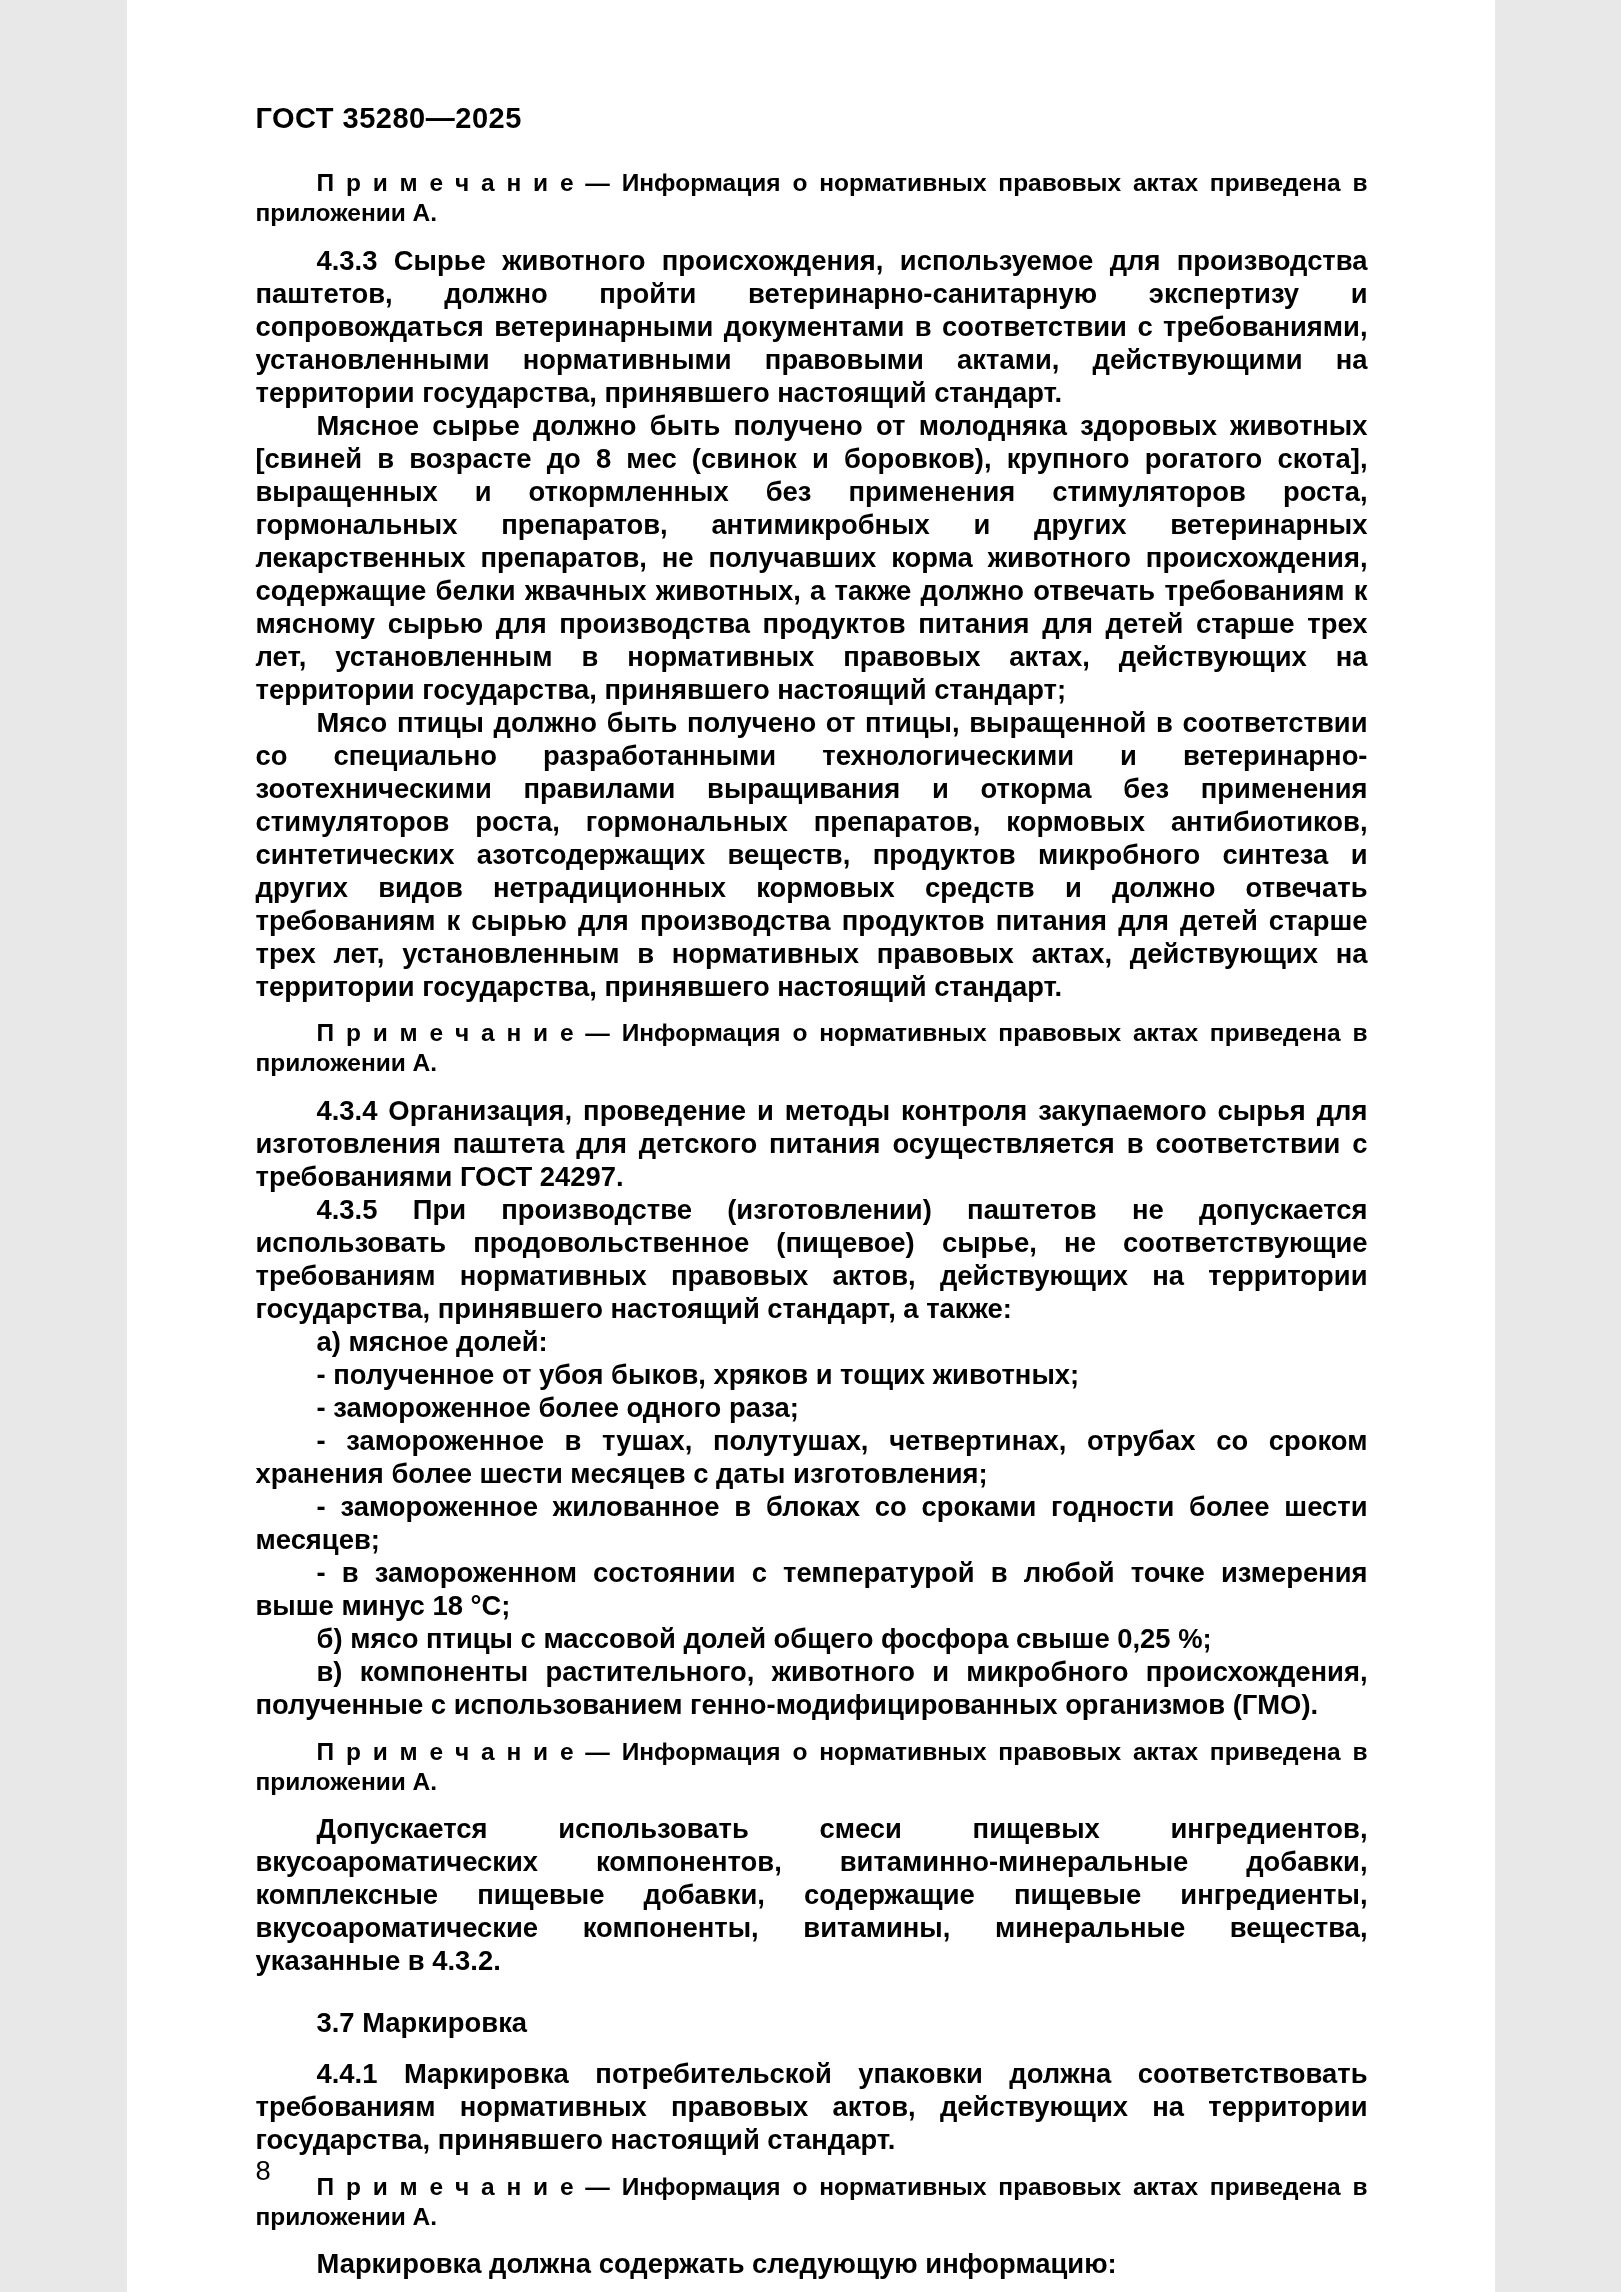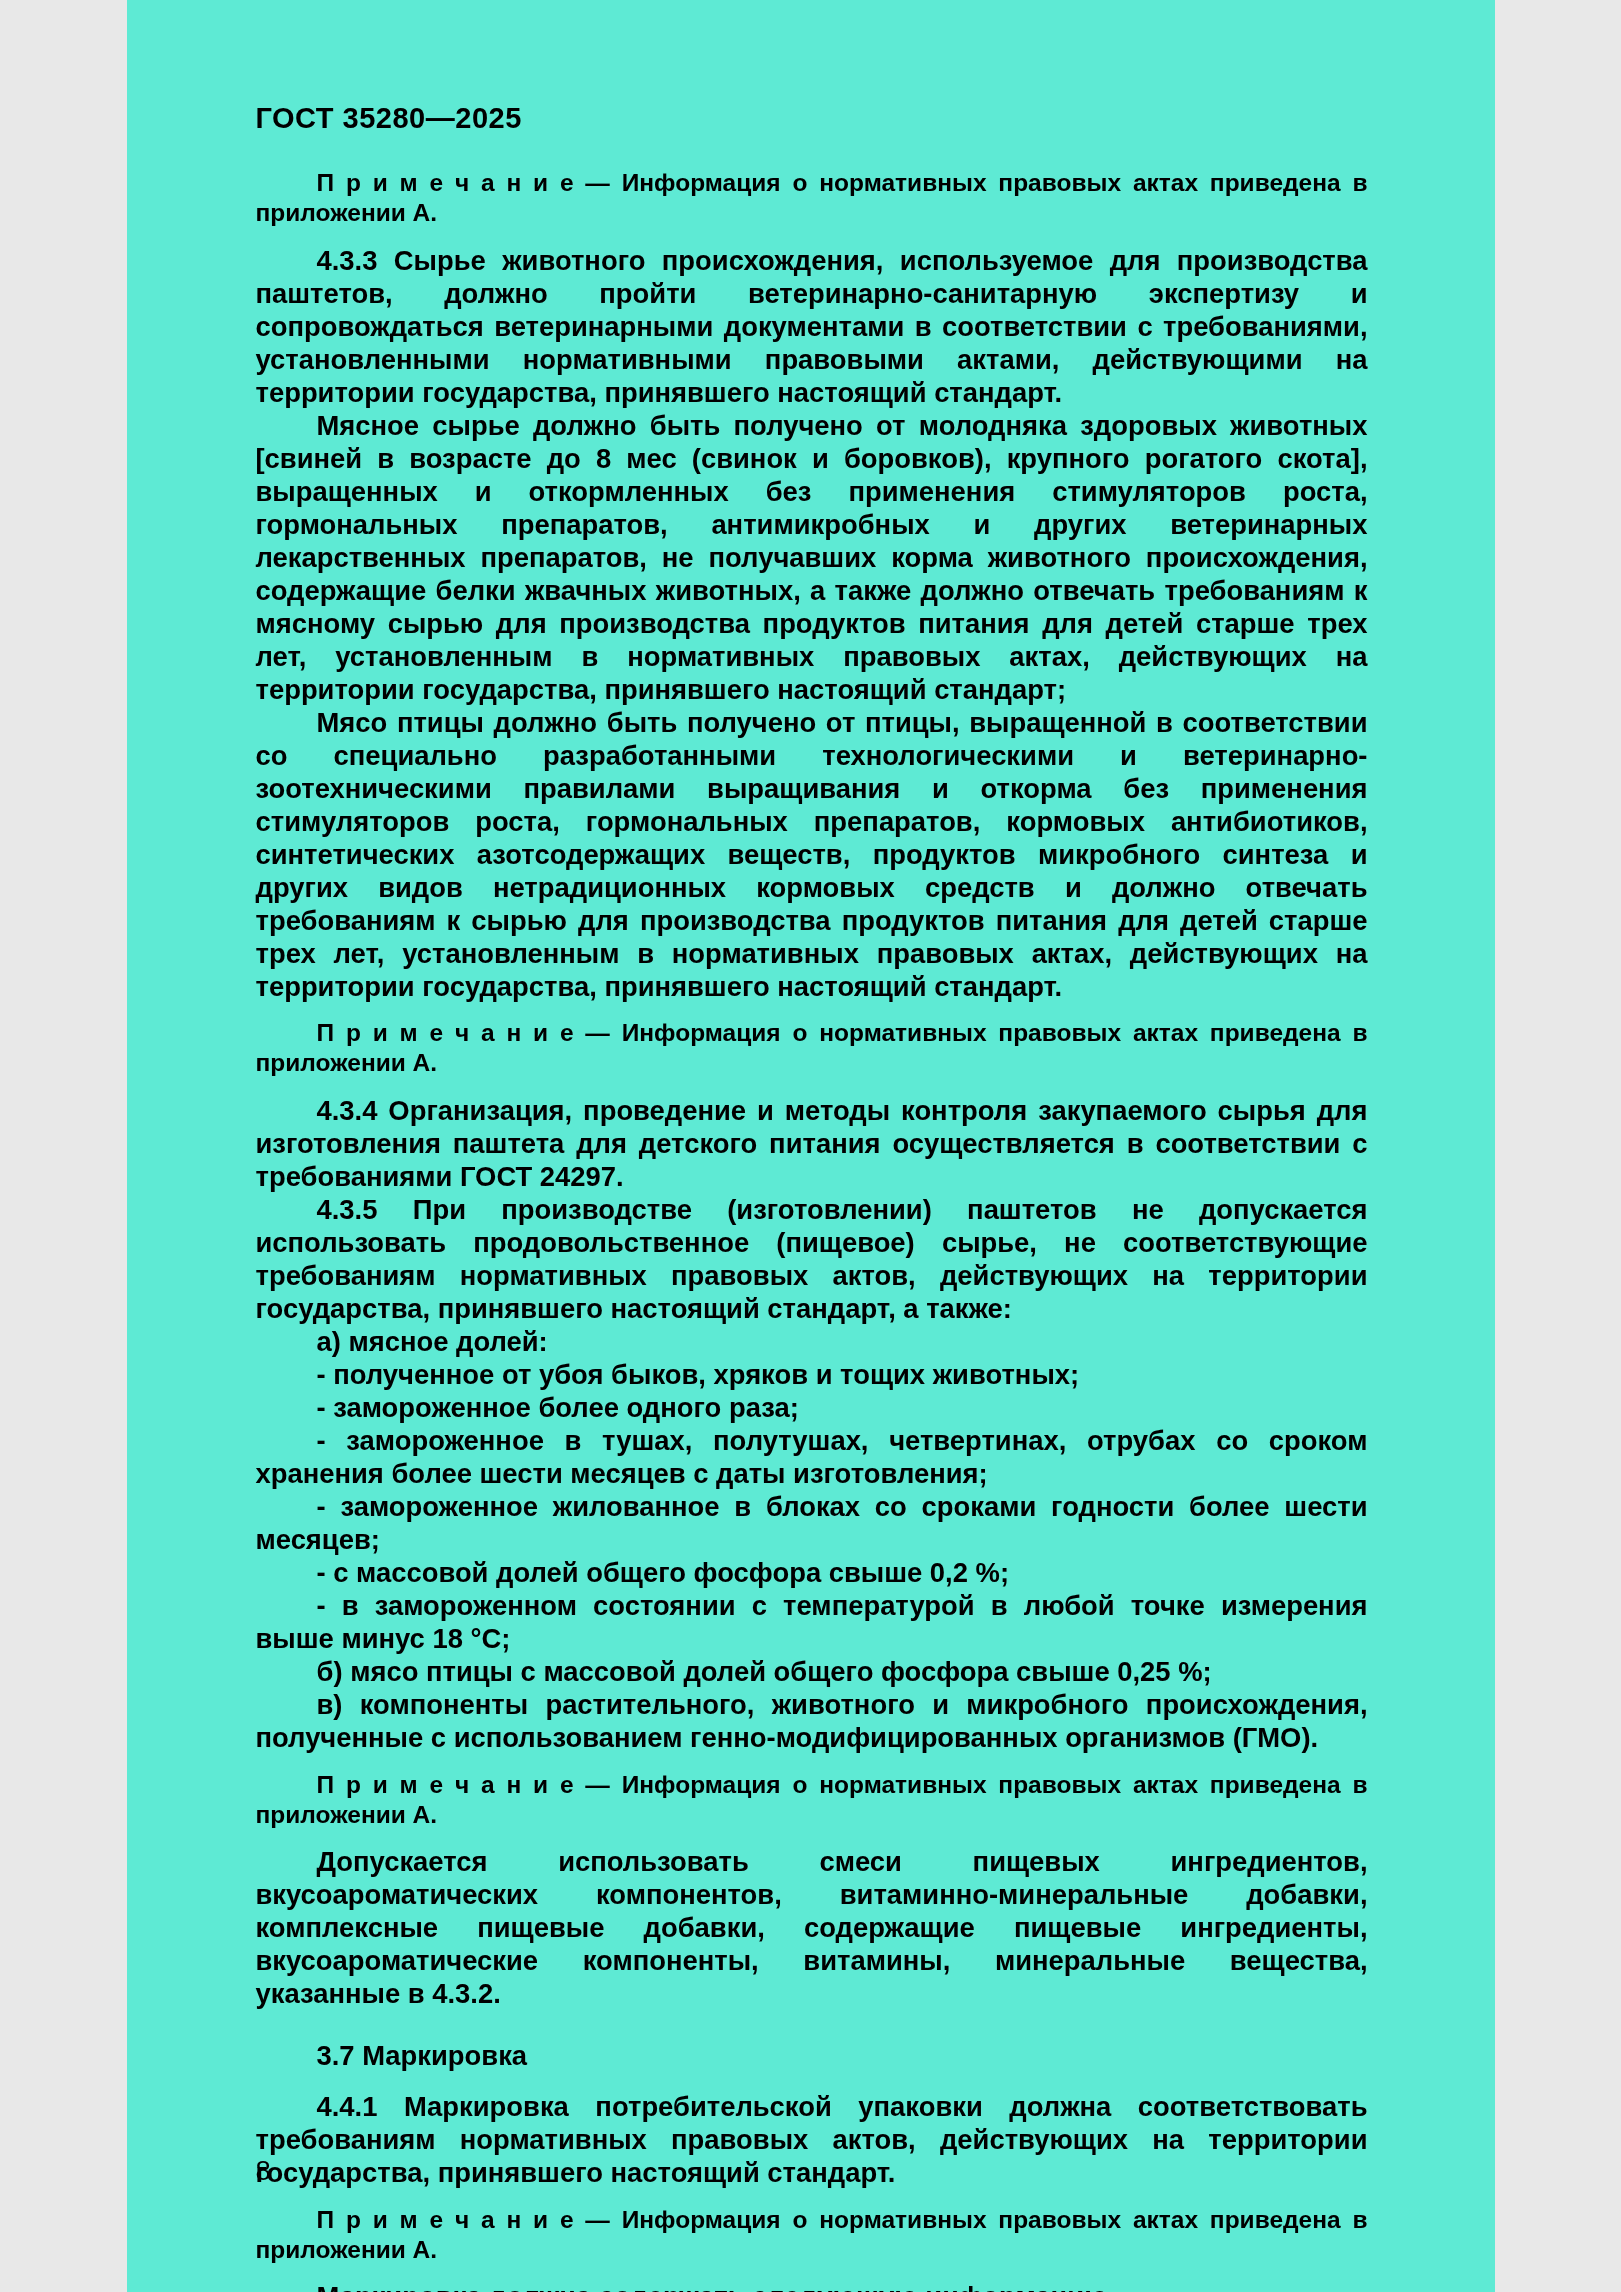--- a/index.html
+++ b/index.html
@@ -5,21 +5,21 @@
   html, body {
     margin: 0;
     padding: 0;
     background: #e8e8e8;
   }
   .page {
     position: relative;
     width: 1368px;
     height: 2293px;
     margin: 0 auto;
-    background: #5eead4;
+    background: #ffffff;
     box-sizing: border-box;
     padding: 102px 127px 0 129px;
     font-family: "Liberation Sans", "DejaVu Sans", sans-serif;
     color: #000000;
   }
   .doc-header {
     font-size: 29px;
     font-weight: bold;
     letter-spacing: 0.5px;
     margin: 0 0 33px 0;
@@ -62,21 +62,20 @@
     <p>Мясное сырье должно быть получено от молодняка здоровых животных [свиней в возрасте до 8 мес (свинок и боровков), крупного рогатого скота], выращенных и откормленных без применения стимуляторов роста, гормональных препаратов, антимикробных и других ветеринарных лекарственных препаратов, не получавших корма животного происхождения, содержащие белки жвачных животных, а также должно отвечать требованиям к мясному сырью для производства продуктов питания для детей старше трех лет, установленным в нормативных правовых актах, действующих на территории государства, принявшего настоящий стандарт;</p>
     <p>Мясо птицы должно быть получено от птицы, выращенной в соответствии со специально разработанными технологическими и ветеринарно-зоотехническими правилами выращивания и откорма без применения стимуляторов роста, гормональных препаратов, кормовых антибиотиков, синтетических азотсодержащих веществ, продуктов микробного синтеза и других видов нетрадиционных кормовых средств и должно отвечать требованиям к сырью для производства продуктов питания для детей старше трех лет, установленным в нормативных правовых актах, действующих на территории государства, принявшего настоящий стандарт.</p>
     <p class="note">П р и м е ч а н и е  — Информация о нормативных правовых актах приведена в приложении А.</p>
     <p>4.3.4 Организация, проведение и методы контроля закупаемого сырья для изготовления паштета для детского питания осуществляется в соответствии с требованиями ГОСТ 24297.</p>
     <p>4.3.5 При производстве (изготовлении) паштетов не допускается использовать продовольственное (пищевое) сырье, не соответствующие требованиям нормативных правовых актов, действующих на территории государства, принявшего настоящий стандарт, а также:</p>
     <p>а) мясное долей:</p>
     <p>- полученное от убоя быков, хряков и тощих животных;</p>
     <p>- замороженное более одного раза;</p>
     <p>- замороженное в тушах, полутушах, четвертинах, отрубах со сроком хранения более шести месяцев с даты изготовления;</p>
     <p>- замороженное жилованное в блоках со сроками годности более шести месяцев;</p>
-    <p>- с массовой долей общего фосфора свыше 0,2 %;</p>
     <p>- в замороженном состоянии с температурой в любой точке измерения выше минус 18 °С;</p>
     <p>б) мясо птицы с массовой долей общего фосфора свыше 0,25 %;</p>
     <p>в) компоненты растительного, животного и микробного происхождения, полученные с использованием генно-модифицированных организмов (ГМО).</p>
     <p class="note">П р и м е ч а н и е  — Информация о нормативных правовых актах приведена в приложении А.</p>
     <p>Допускается использовать смеси пищевых ингредиентов, вкусоароматических компонентов, витаминно-минеральные добавки, комплексные пищевые добавки, содержащие пищевые ингредиенты, вкусоароматические компоненты, витамины, минеральные вещества, указанные в 4.3.2.</p>
     <p class="heading">3.7 Маркировка</p>
     <p>4.4.1 Маркировка потребительской упаковки должна соответствовать требованиям нормативных правовых актов, действующих на территории государства, принявшего настоящий стандарт.</p>
     <p class="note">П р и м е ч а н и е  — Информация о нормативных правовых актах приведена в приложении А.</p>
     <p>Маркировка должна содержать следующую информацию:</p>
   </div>

